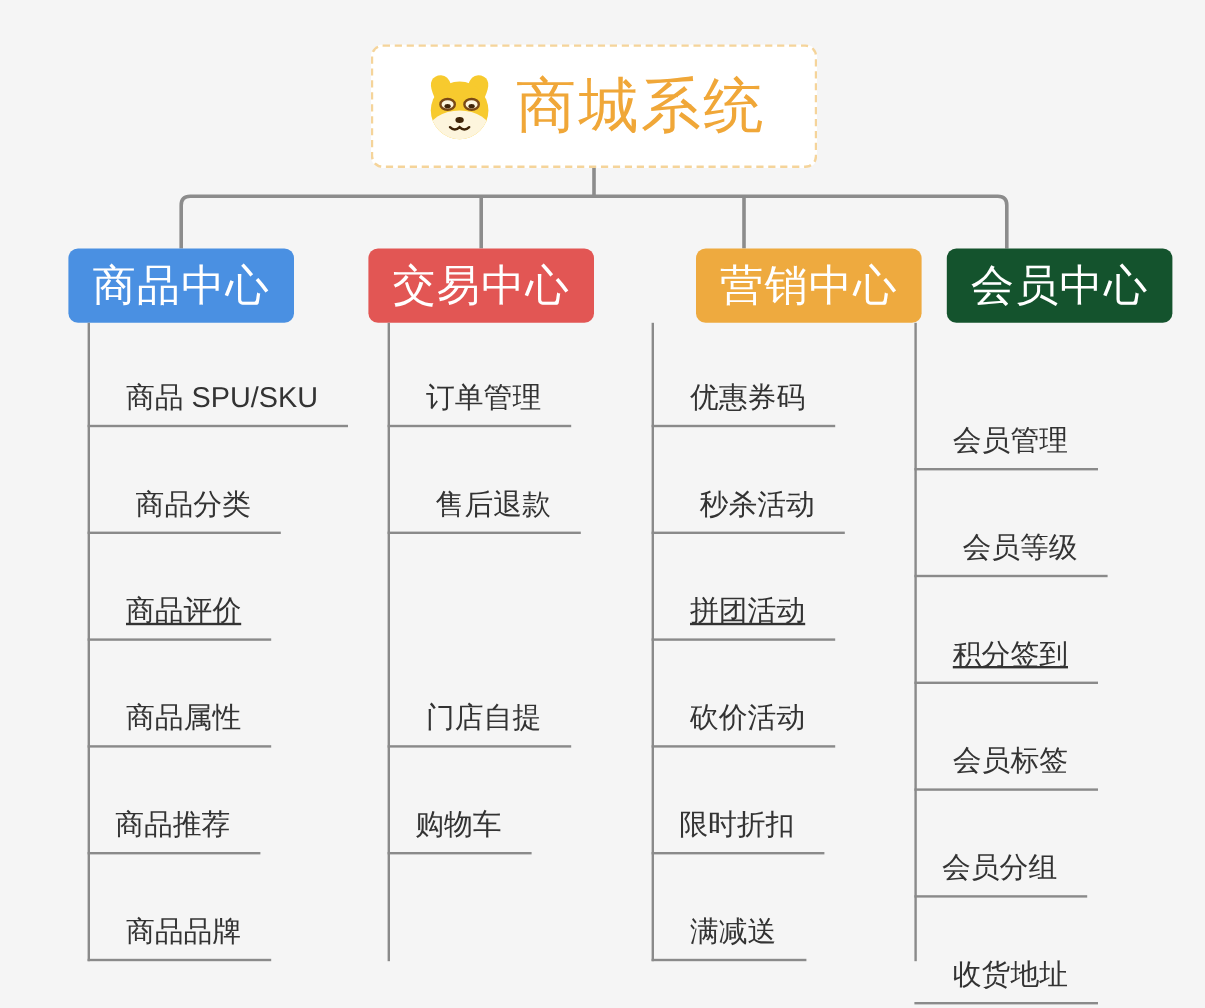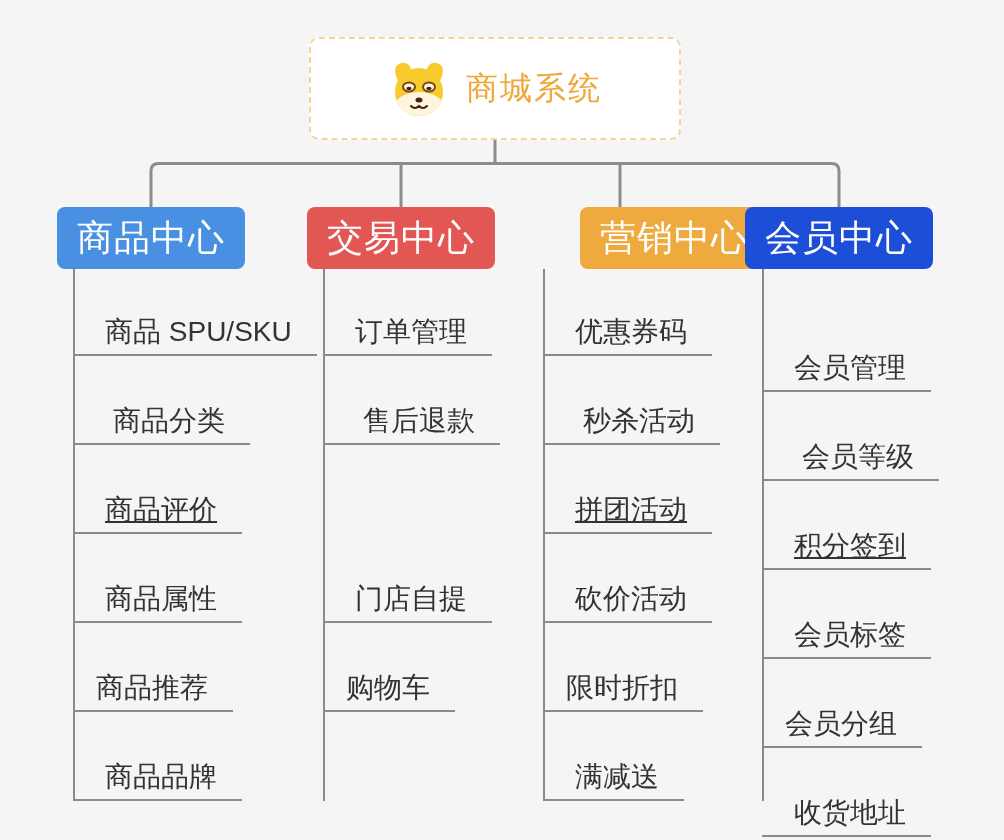--- a/index.html
+++ b/index.html
@@ -8,37 +8,37 @@
     font-family:"Liberation Sans","DejaVu Sans",sans-serif; overflow:hidden;
   }
   .connectors { position:absolute; left:0; top:0; }
 
   
   .root-node {
     position:absolute; left:309px; top:37px; width:372px; height:103px;
     background:#ffffff; border:2px dashed #f5d49a; border-radius:10px;
     box-sizing:border-box; display:flex; align-items:center; justify-content:center; gap:16px;
   }
-  .root-title { font-size:32px; letter-spacing:2px; font-weight:400; }
+  .root-title { font-size:50px; letter-spacing:2px; font-weight:400; }
 
   
   .branch-node {
     position:absolute; top:207px; width:188px; height:62px; line-height:62px;
     border-radius:8px; color:#ffffff; font-size:36px; text-align:center;
     letter-spacing:1px; cursor:default;
   }
   .b0 { left:57px; }  .b1 { left:307px; }  .b2 { left:533px;margin-left:47px; }  .b3 { left:745px; }
 
   
   .vline { position:absolute; top:269px; width:2px; height:532px; background:#8a8a8a; }
   .v0 { left:73px; }  .v1 { left:323px; }  .v2 { left:543px; }  .v3 { left:762px; }
 
   
   .leaf {
-    position:absolute; font-size:28px; line-height:26px; color:#333333;
+    position:absolute; font-size:24px; line-height:26px; color:#333333;
     padding:0 25px 9px 32px; border-bottom:2px solid #8a8a8a; white-space:nowrap;
   }
   .c0 { left:73px; }  .c1 { left:323px; }  .c2 { left:543px; }  .c3 { left:762px;margin-top:36px; }
   .r0 { top:319px; } .r1 { top:408px;padding-left:40px; } .r2 { top:497px;text-decoration:underline; }
   .r3 { top:586px; } .r4 { top:675px;padding-left:23px; } .r5 { top:764px; }
 </style>
 </head>
 <body>
 
 <div class="stage">
@@ -65,21 +65,21 @@
       <ellipse cx="41" cy="28.5" rx="2.6" ry="1.8" fill="#3f2408"></ellipse>
       <ellipse cx="31" cy="40" rx="3.5" ry="2.5" fill="#3f2408"></ellipse>
       <path d="M23,46 Q27,50 31,46 Q35,50 39,46" stroke="#3f2408" stroke-width="2" fill="none" stroke-linecap="round"></path>
     </svg>
     <span class="root-title" style="color: rgb(240, 167, 56);">商城系统</span>
   </div>
 
   <div class="branch-node b0" style="background: rgb(74, 144, 226);">商品中心</div>
   <div class="branch-node b1" style="background: rgb(226, 86, 84);">交易中心</div>
   <div class="branch-node b2" style="background: rgb(238, 170, 63);">营销中心</div>
-  <div class="branch-node b3" style="background: #1d4ed8;">会员中心</div>
+  <div class="branch-node b3" style="background: #14532d; margin-left: 44px;">会员中心</div>
 
   <div class="vline v0"></div>
   <div class="vline v1"></div>
   <div class="vline v2"></div>
   <div class="vline v3"></div>
 
   <div class="leaf c0 r0">商品 SPU/SKU</div>
   <div class="leaf c0 r1">商品分类</div>
   <div class="leaf c0 r2">商品评价</div>
   <div class="leaf c0 r3">商品属性</div>

